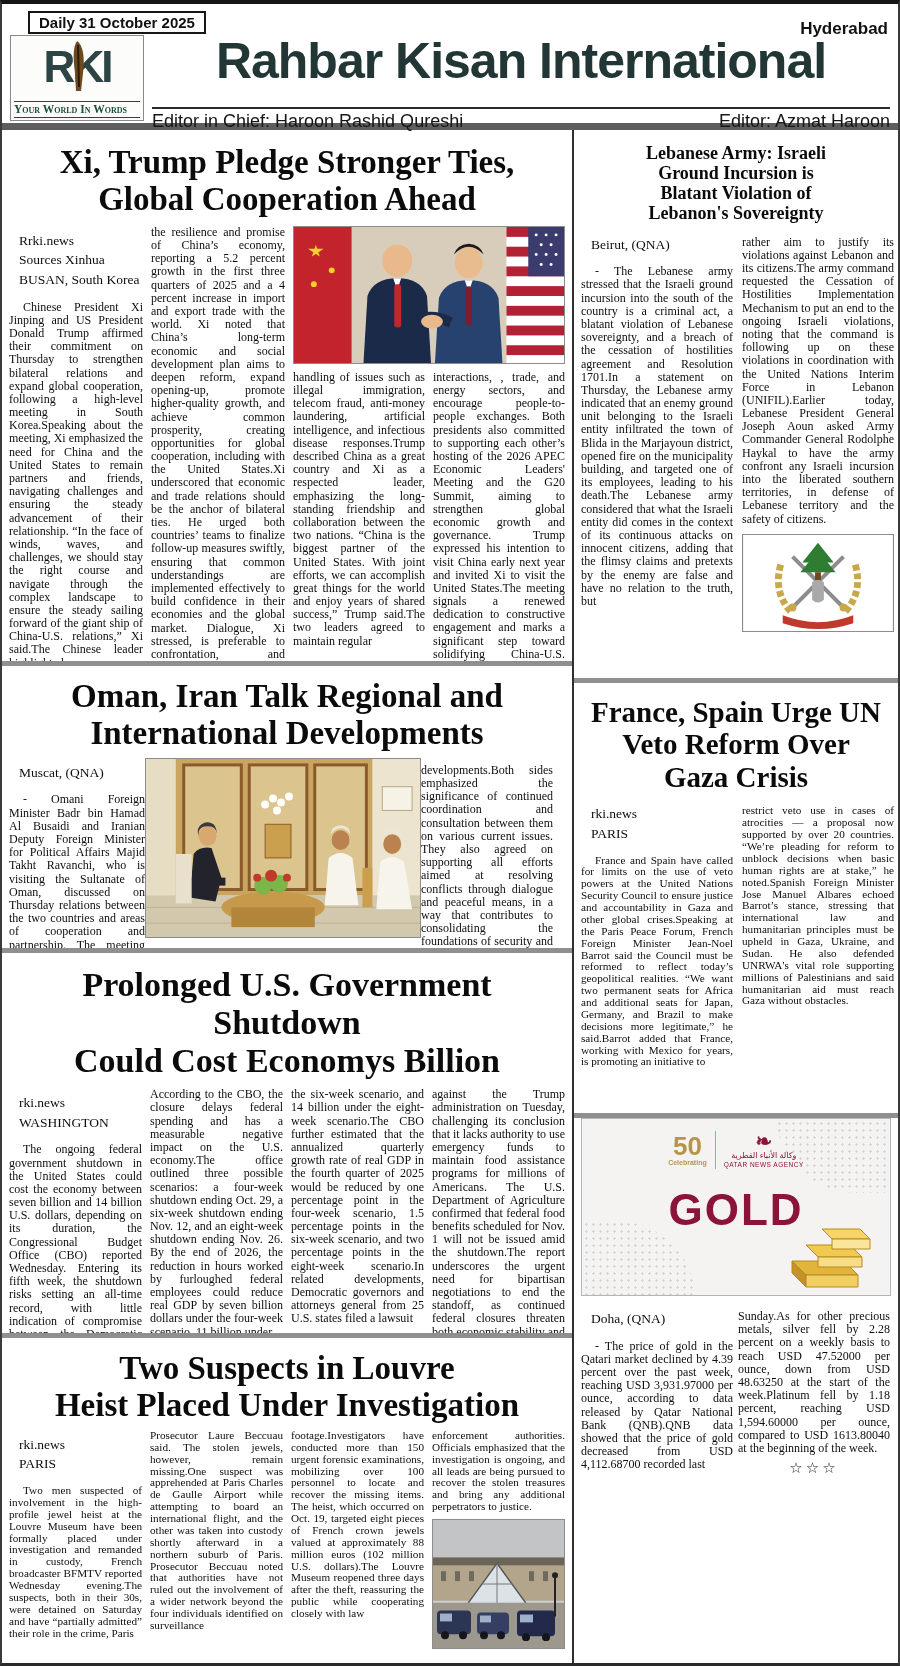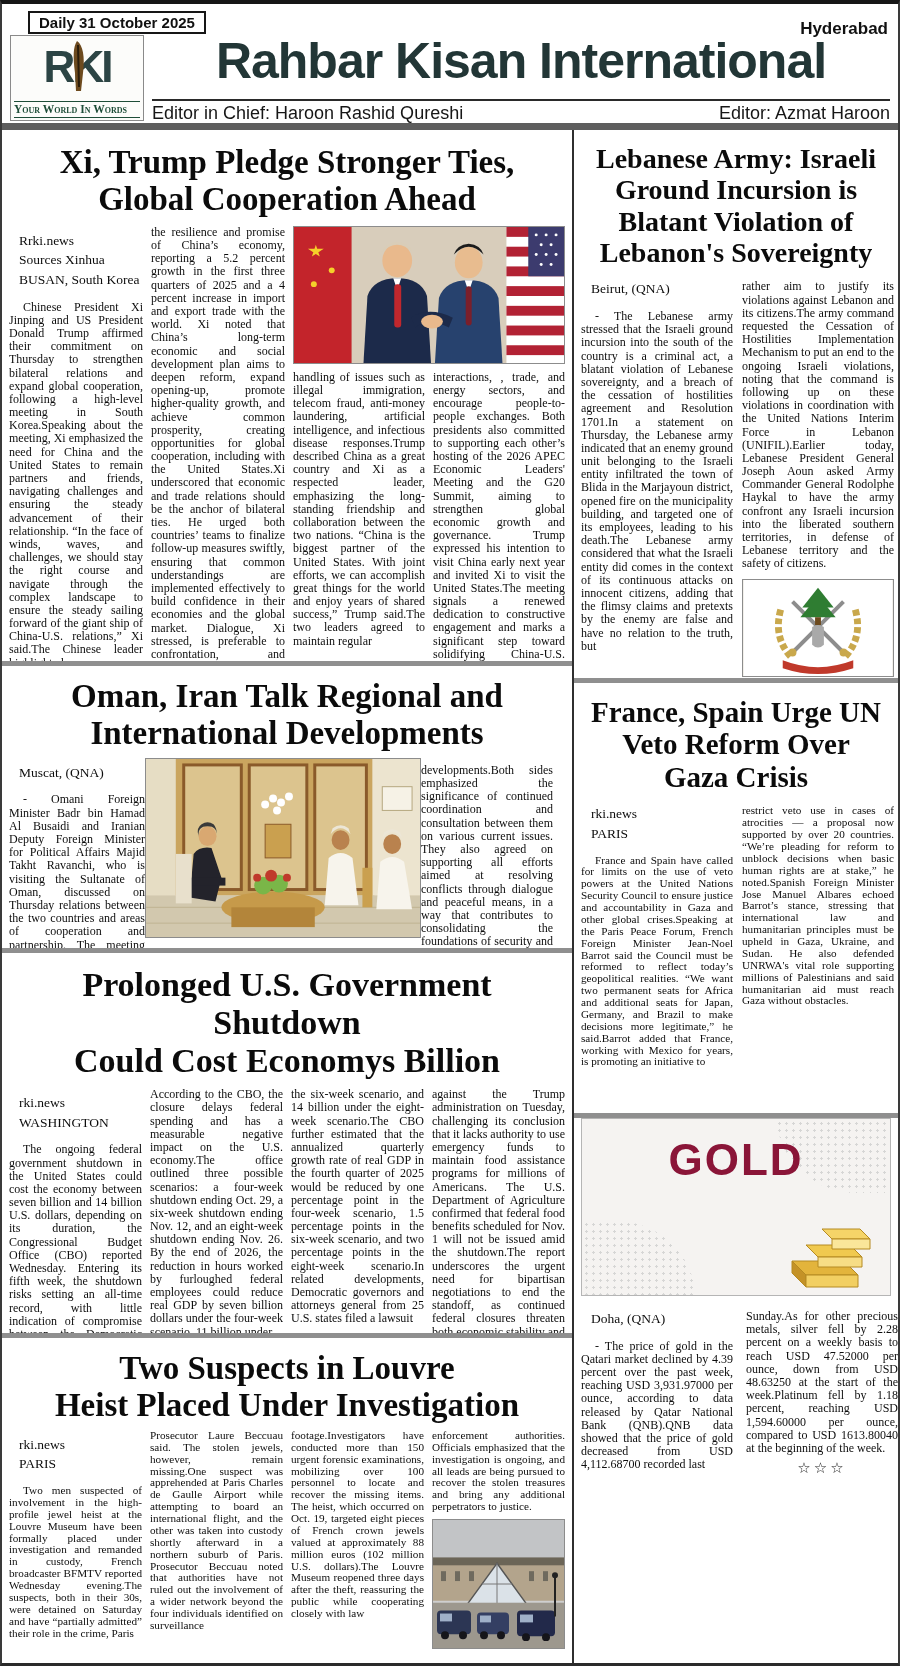--- a/index.html
+++ b/index.html
@@ -9,35 +9,35 @@
   
   .masthead{position:relative;height:119px;background:#fff}
   .date-box{position:absolute;left:26px;top:7px;border:2px solid #161616;font-family:"Liberation Sans",sans-serif;font-weight:bold;font-size:15px;padding:1px 9px;white-space:nowrap}
   .city{position:absolute;right:10px;top:15px;font-family:"Liberation Sans",sans-serif;font-weight:bold;font-size:17px}
   .logo-box{position:absolute;left:8px;top:31px;width:134px;height:86px;border:1px solid #8a8a8a;background:#fcfcfa;overflow:hidden}
   .logo-letters{font-family:"Liberation Sans",sans-serif;font-weight:bold;font-size:44px;line-height:62px;color:#2c4444;letter-spacing:-3px;text-align:center;position:relative;z-index:1}
   .logo-quill{position:absolute;left:56px;top:3px;width:24px;height:60px;z-index:2}
   .logo-tagline{position:absolute;left:3px;right:3px;bottom:2px;border-top:1.5px solid #1e4d38;border-bottom:1.5px solid #1e4d38;font-variant:small-caps;font-weight:bold;font-size:11.5px;line-height:15px;color:#1e4d38;background:#fcfcfa;z-index:3}
   .mh-right{position:absolute;left:150px;right:8px;top:30px}
   .np-title{font-family:"Liberation Sans",sans-serif;font-weight:bold;font-size:50px;line-height:54px;color:#223636;text-align:center;letter-spacing:-1px;white-space:nowrap}
-  .editors{display:flex;justify-content:space-between;border-top:2px solid #2a2a2a;margin-top:11px;padding-top:2px;font-family:"Liberation Sans",sans-serif;font-size:18px;color:#161616}
+  .editors{display:flex;justify-content:space-between;border-top:2px solid #2a2a2a;margin-top:19px;padding-top:2px;font-family:"Liberation Sans",sans-serif;font-size:18px;color:#161616}
   .band{height:7px;background:#5e5e5e}
   
   .content{display:flex;height:1536px}
   .col-left{width:572px;border-right:2px solid #2f2f2f;flex:0 0 572px}
   .col-right{flex:1;overflow:hidden}
   section{overflow:hidden;padding:0 7px}
   .hdiv{height:5px;background:#8f8f8f}
   
   h2{font-weight:bold;text-align:center;line-height:1.12;white-space:pre-line;color:#0b0b0b}
   .h-xi{font-size:33px;margin:14px 2px 8px}
   .h-oman{font-size:33px;margin:12px 2px 6px}
   .h-shut{font-size:34px;margin:13px 2px 8px}
   .h-louvre{font-size:33px;margin:12px 2px 6px}
-  .h-leb{font-size:28px;margin:13px 0 6px}
+  .h-leb{font-size:18px;margin:13px 0 6px}
   .h-france{font-size:29px;margin:13px 0 6px}
   .h-gold{font-size:28px;margin:13px 0 8px}
   .cols{display:flex;gap:8px}
   .bodytext{font-size:12px;line-height:1.1;text-align:justify;color:#0d0d0d}
   .sm .bodytext,.bodytext.sm{font-size:11.2px;line-height:1.06}
   .ind{text-indent:14px}
   .dateline{font-size:13.5px;line-height:1.45;white-space:pre-line;padding-left:10px;margin:5px 0 11px;color:#0d0d0d}
   .w134{flex:0 0 134px;width:134px}
   .w136{flex:0 0 136px;width:136px}
   .w132{flex:0 0 132px;width:132px}
@@ -338,32 +338,44 @@
           </div>
         </div>
       </section>
 
       <div class="hdiv"></div>
 
       <section style="height:548px">
         <div class="gold-card">
           <div class="dots tr"></div>
           <div class="dots bl"></div>
+          <div class="gc-logos">
+            <div class="gc-fifty">
+              <div class="num">50</div>
+              <div class="cel">Celebrating</div>
+            </div>
+            <div class="gc-sep"></div>
+            <div class="gc-qna">
+              <div class="swirl">❧</div>
+              <div class="ar">وكالة الأنباء القطرية</div>
+              <div class="en">QATAR NEWS AGENCY</div>
+            </div>
+          </div>
           <div class="gc-word">GOLD</div>
           <svg class="gc-bars" width="120" height="64" viewBox="0 0 120 64">
             <polygon points="30,34 82,34 96,48 44,48" fill="#e3b43c" stroke="#b58a22"></polygon>
             <polygon points="30,34 44,48 44,60 30,46" fill="#c49227" stroke="#b58a22"></polygon>
             <polygon points="44,48 96,48 96,60 44,60" fill="#f2cf62" stroke="#b58a22"></polygon>
             <polygon points="44,18 88,18 100,30 56,30" fill="#f0c94f" stroke="#b58a22"></polygon>
             <polygon points="56,30 100,30 100,40 56,40" fill="#f7dd85" stroke="#b58a22"></polygon>
             <polygon points="60,2 98,2 108,12 70,12" fill="#f5d468" stroke="#b58a22"></polygon>
             <polygon points="70,12 108,12 108,22 70,22" fill="#fae69a" stroke="#b58a22"></polygon>
           </svg>
         </div>
-        <div class="cols" style="gap:13px">
+        <div class="cols" style="gap:5px">
           <div class="rc">
             <div class="dateline">Doha, (QNA)</div>
             <div class="bodytext ind">- The price of gold in the Qatari market declined by 4.39 percent over the past week, reaching USD 3,931.97000 per ounce, according to data released by Qatar National Bank (QNB).QNB data showed that the price of gold decreased from USD 4,112.68700 recorded last</div>
           </div>
           <div class="rc">
             <div class="bodytext" style="margin-top:6px">Sunday.As for other precious metals, silver fell by 2.28 percent on a weekly basis to reach USD 47.52000 per ounce, down from USD 48.63250 at the start of the week.Platinum fell by 1.18 percent, reaching USD 1,594.60000 per ounce, compared to USD 1613.80040 at the beginning of the week.</div>
             <div class="stars">☆☆☆</div>
           </div>
         </div>
       </section>

